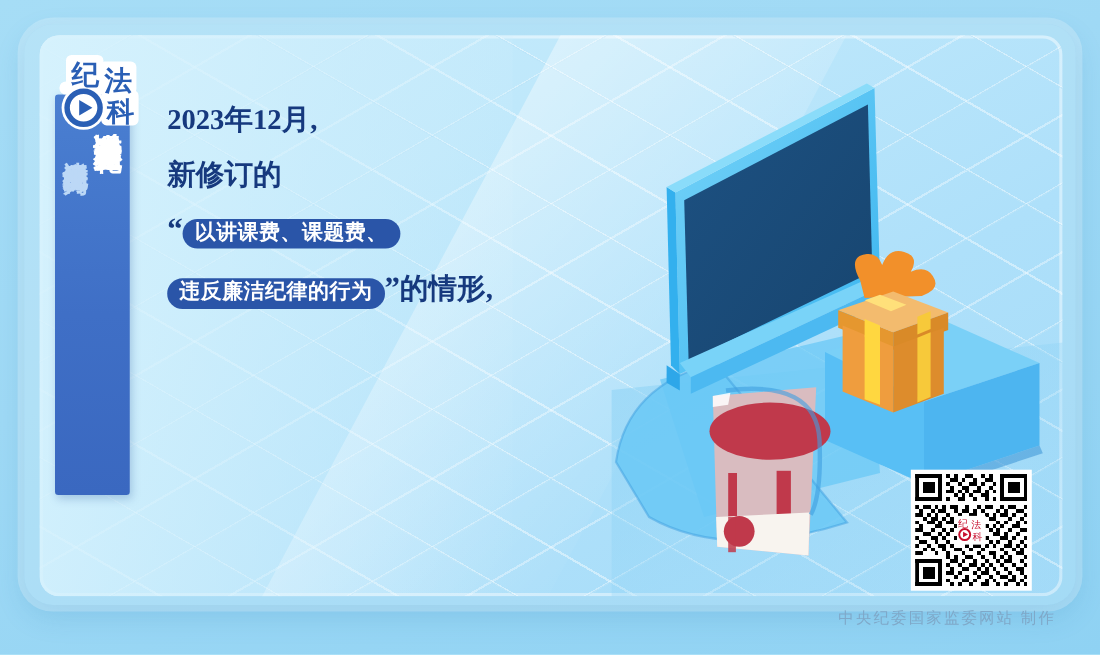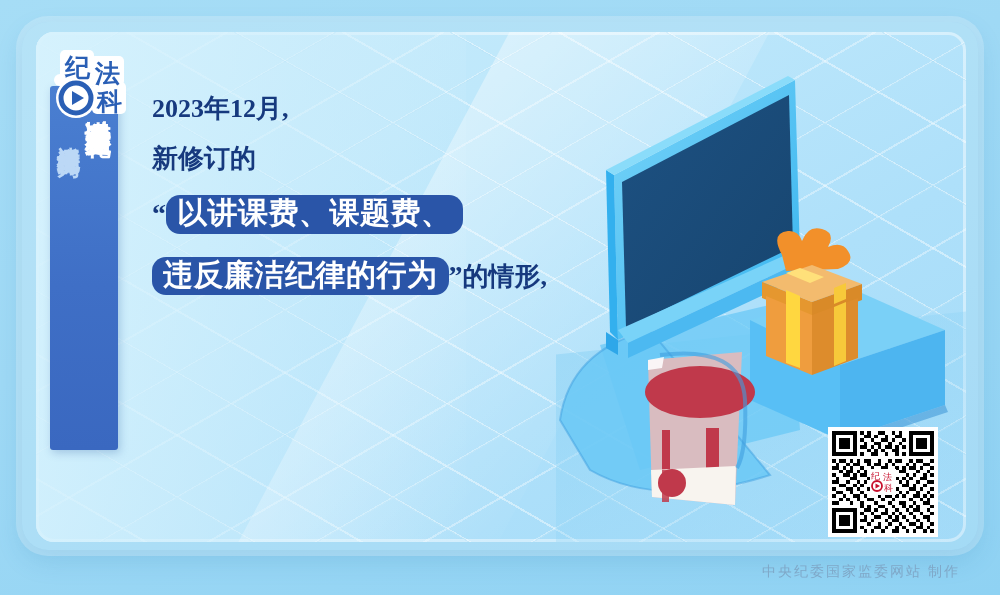--- a/index.html
+++ b/index.html
@@ -56,38 +56,38 @@
     font-family:"Liberation Sans","DejaVu Sans",sans-serif;font-weight:bold;
     letter-spacing:1px;line-height:1.02;}
   .vcol.main{font-size:26px;color:#ffffff;margin-left:2px;height:312px;}
   .vcol.sub{font-size:23px;color:#bcd8f6;margin-right:3px;height:270px;padding-top:28px;}
 
   
   .body-text{position:absolute;left:152px;top:96px;width:420px;z-index:11;
     color:#16397e;font-weight:bold;font-size:26px;line-height:1.02;}
   .line{margin-bottom:23px;white-space:nowrap;}
   .hl{display:inline-block;background:#2a55a8;color:#fff;border-radius:14px;
-    padding:3px 11px 5px 11px;font-size:30px;letter-spacing:.5px;}
+    padding:3px 11px 5px 11px;font-size:19px;letter-spacing:.5px;}
   .q{font-size:28px;color:#16397e;}
 
   
   .scene{position:absolute;left:0;top:0;width:1000px;height:595px;z-index:5;
     pointer-events:none;}
 
   
   .qr-wrap{position:absolute;right:62px;bottom:58px;z-index:14;
     width:110px;height:110px;background:#fff;padding:4px;box-sizing:border-box;}
   .qr{width:102px;height:102px;display:block;}
   .qr-logo{position:absolute;left:50%;top:50%;transform:translate(-50%,-50%);
     width:26px;height:26px;background:#fff;display:flex;align-items:center;
     justify-content:center;}
   .qr-logo svg{display:block;}
 
   
-  .footer{position:absolute;right:40px;bottom:14px;z-index:15;
+  .footer{position:absolute;right:40px;bottom:24px;z-index:15;
     font-family:"Liberation Sans","DejaVu Sans",sans-serif;
     font-size:14px;color:#7fa8c8;letter-spacing:2px;}
 </style>
 </head>
 <body>
 
 <div id="stage">
 
   <div class="outer-frame"></div>
 

